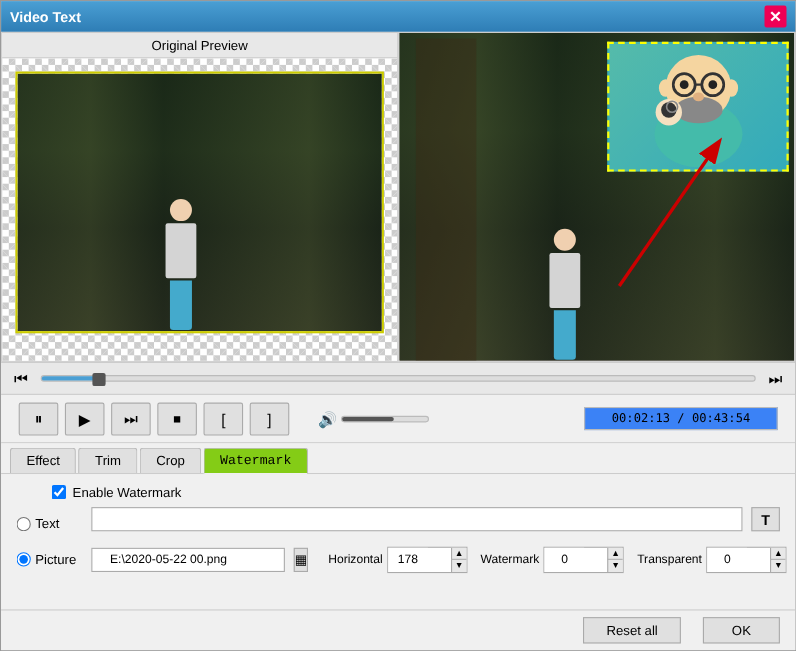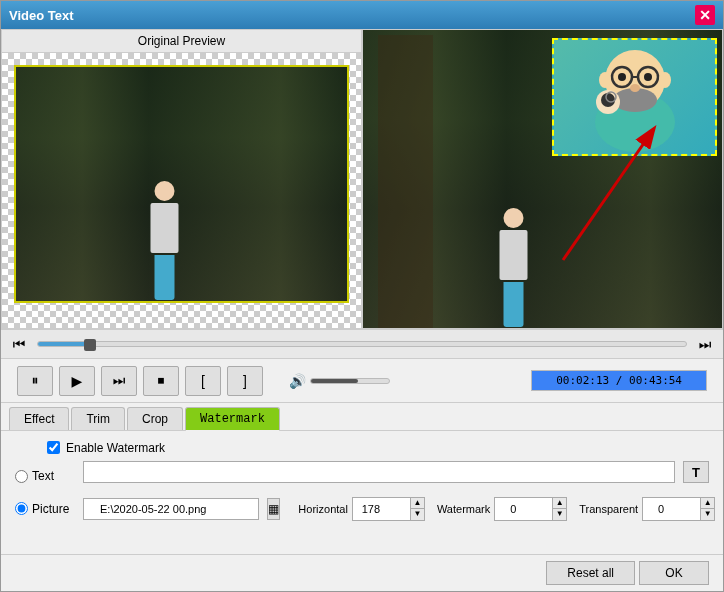--- a/index.html
+++ b/index.html
@@ -322,21 +322,21 @@
       cursor: pointer;
       font-size: 11px;
       height: 39px;
     }
     
     .footer {
       display: flex;
       justify-content: flex-end;
       align-items: center;
       padding: 6px 14px;
-      gap: 4px;
+      gap: 20px;
       background: #f0f0f0;
       border-top: 1px solid #ccc;
       flex-shrink: 0;
     }
     .footer-btn {
       padding: 4px 20px;
       background: #e0e0e0;
       border: 1px solid #aaa;
       cursor: pointer;
       font-size: 12px;

